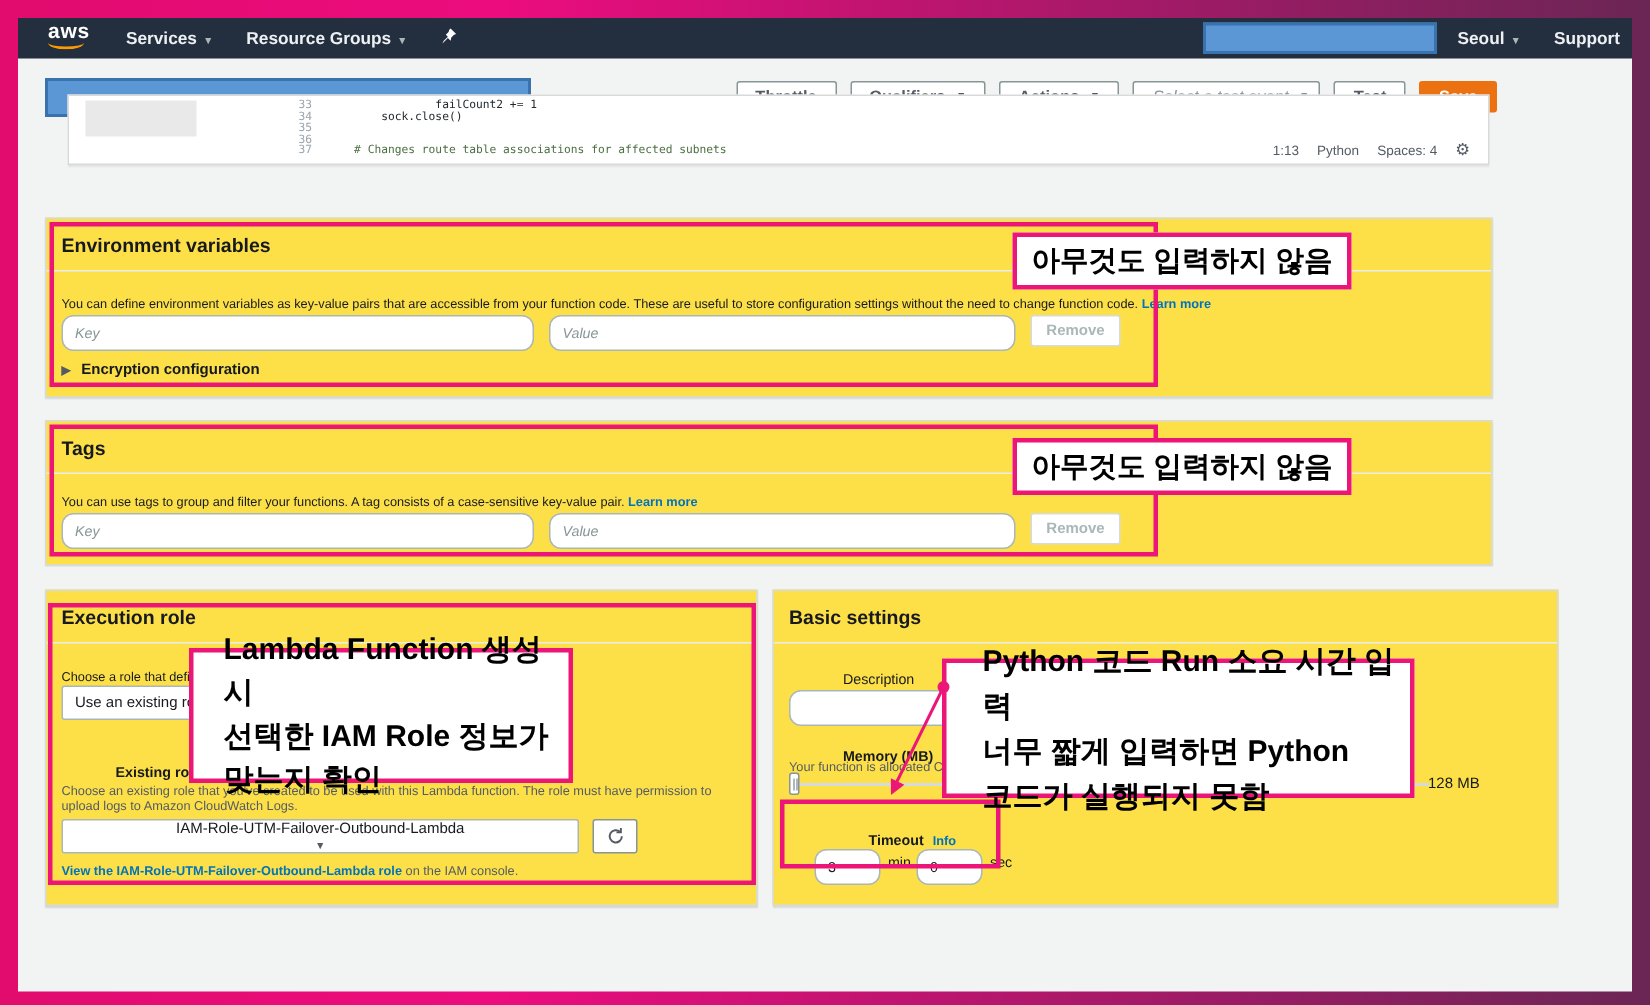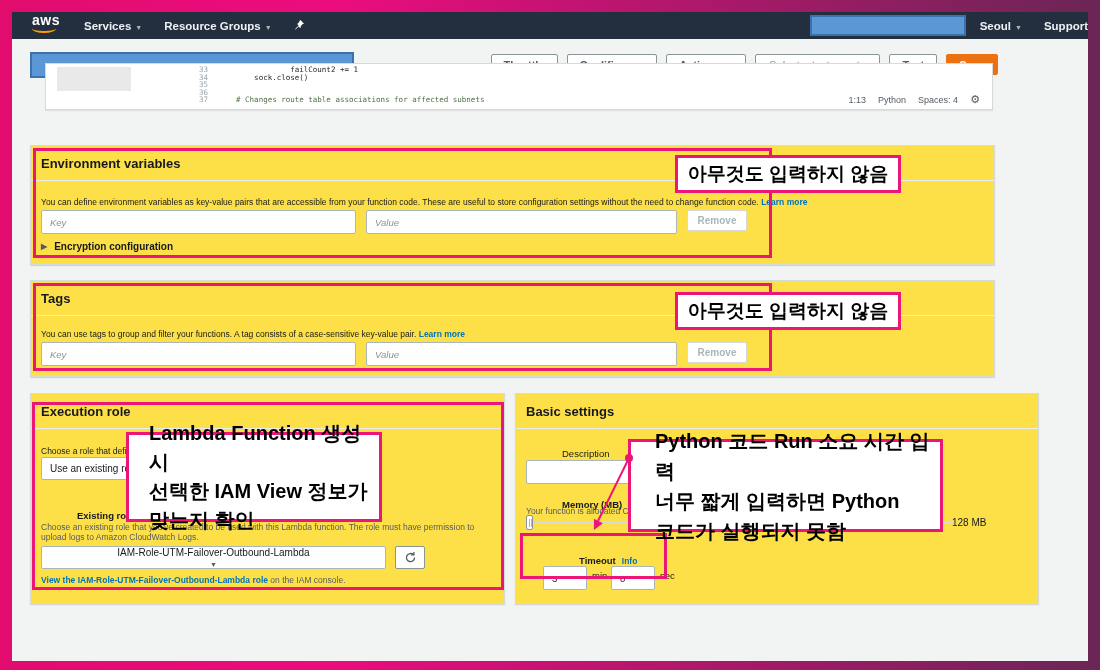--- a/index.html
+++ b/index.html
@@ -39,21 +39,21 @@
   .code.comment{color:#4e7044;}
   .editor-status{position:absolute;right:12px;bottom:3px;font-size:9px;color:#545b64;display:flex;align-items:center;gap:12px;}
   .gear{font-size:11px;color:#545b64;}
 
   
   .card{position:absolute;background:#fde047;border:1px solid #d5dbdb;box-shadow:0 1px 1px rgba(0,0,0,.12);box-sizing:border-box;}
   .card-title{font-size:13px;font-weight:bold;color:#16191f;padding:10px 0 0 10px;}
   .card-divider{height:1px;background:#eaeded;margin-top:9px;}
   .desc{font-size:8.5px;color:#16191f;}
   .link{color:#0073bb;font-weight:bold;}
-  .input{position:absolute;background:#fff;border:1px solid #aab7b8;border-radius:2px;box-sizing:border-box;
+  .input{position:absolute;background:#fff;border:1px solid #aab7b8;border-radius:8px;box-sizing:border-box;
          font-size:9.5px;color:#16191f;padding:11px 8px;font-family:"Liberation Sans",sans-serif;}
   .input::placeholder{color:#879596;font-style:italic;}
   .ghost-btn{position:absolute;background:#fff;border:1px solid #d5dbdb;border-radius:2px;color:#aab7b8;
              font-size:10px;font-weight:bold;display:flex;align-items:center;justify-content:center;box-sizing:border-box;}
   .label{font-size:9.5px;font-weight:bold;color:#16191f;padding-left:36px;}
   .info{color:#0073bb;font-size:8.5px;font-weight:bold;margin-left:6px;}
   .select-box{position:absolute;background:#fff;border:1px solid #aab7b8;border-radius:2px;box-sizing:border-box;
               font-size:10px;color:#16191f;display:flex;align-items:center;justify-content:space-between;padding:0 8px;}
   .select-box .caret{font-size:7px;color:#545b64;}
 
@@ -92,21 +92,21 @@
       <div class="nav-item">
         <svg class="pin" viewBox="0 0 12 13">
           <path d="M7 1 L11 5 L9.5 5.5 L7.5 7.5 L7 10 L5 8 L2 11 L1 12 L2 10 L5 7 L3.5 5.5 L5.5 3.5 L6 2 Z" fill="#ffffff"></path>
         </svg>
       </div>
       <div class="nav-right">
         <div class="redact nav-redact"></div>
         <div class="nav-item">
           <span>Seoul</span><span class="nav-caret">▼</span>
         </div>
-        <div class="nav-item" style="margin-right:0;">
+        <div class="nav-item" style="margin-right:8px;">
           <span>Support</span>
         </div>
       </div>
     </div>
 
     <div class="toolbar">
       <div class="redact toolbar-redact"></div>
       <div class="btn-row">
         <div class="btn">
             <span>Throttle</span>
@@ -223,21 +223,21 @@
           <path d="M12.2 1.2 v3.6 h-3.6" fill="none" stroke="#545b64" stroke-width="1.6"></path>
         </svg>
       </div>
       <div style="position:absolute;left:10px;top:181px;font-size:8.5px;">
         <span class="link">View the IAM-Role-UTM-Failover-Outbound-Lambda role</span><span style="color:#545b64;"> on the IAM console.</span>
       </div>
     </div>
     <div class="hl" style="left:20px;top:390px;width:472px;height:188px;"></div>
     <div class="note" style="left:114px;top:420px;width:256px;height:90px;font-size:20px;line-height:29px;padding-left:20px;">
       <span>Lambda Function 생성 시</span>
-      <span>선택한 IAM View 정보가</span>
+      <span>선택한 IAM Role 정보가</span>
       <span>맞는지 확인</span>
     </div>
 
     <div class="card" style="left:503px;top:381px;width:524px;height:211px;">
       <div class="card-title">Basic settings</div>
       <div class="card-divider"></div>
       <div class="label" style="position:absolute;left:10px;top:54px;font-weight:normal;">Description</div>
       <input class="input" style="left: 10px; top: 66px; width: 380px; height: 22px;">
       <div style="position:absolute;left:10px;top:100px;">
         <span class="label">Memory (MB)</span><span class="info">Info</span>

